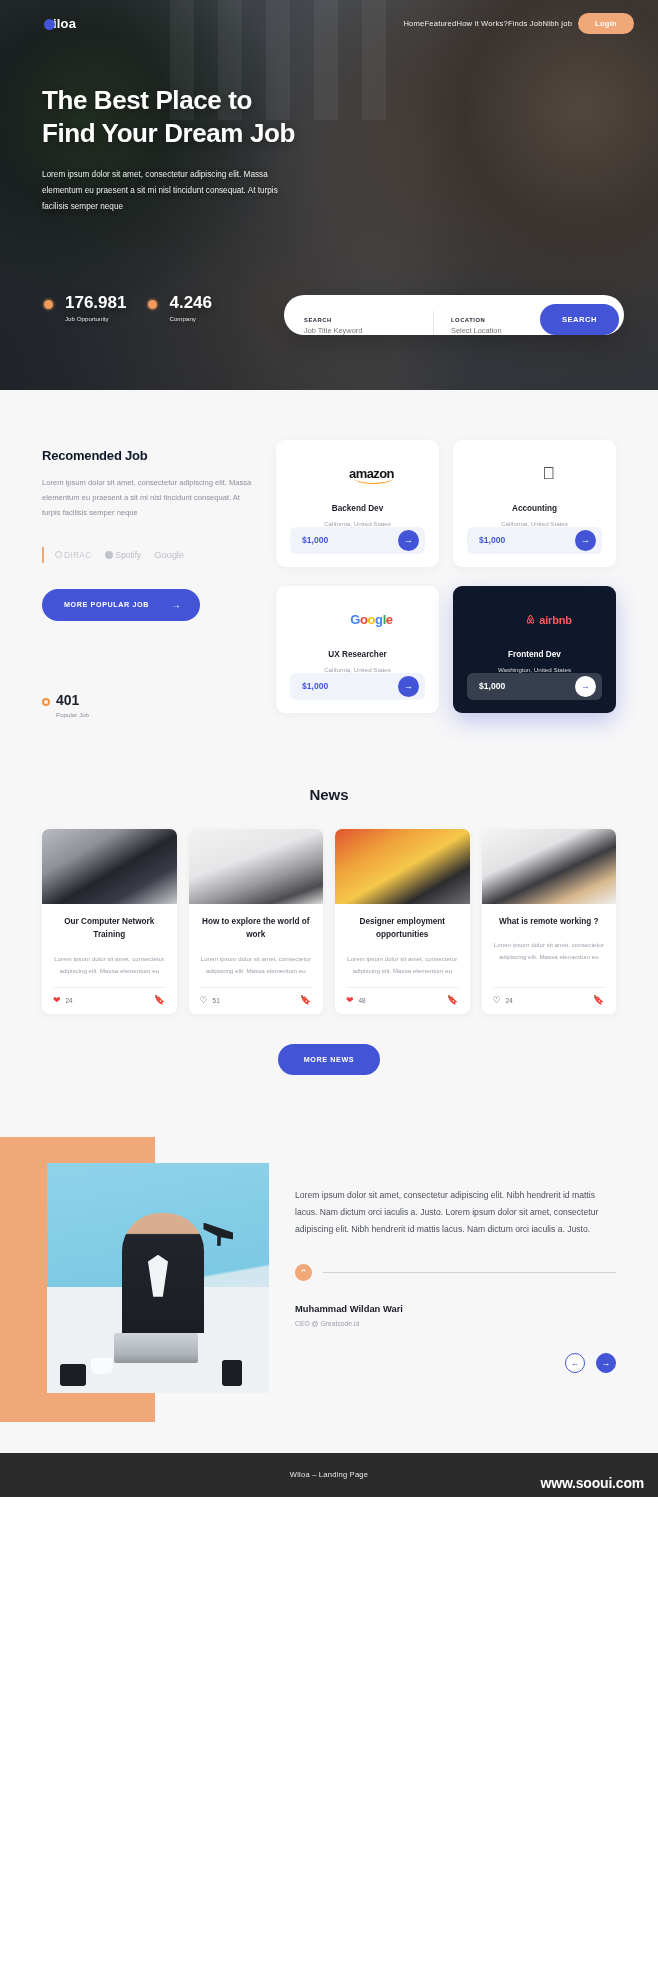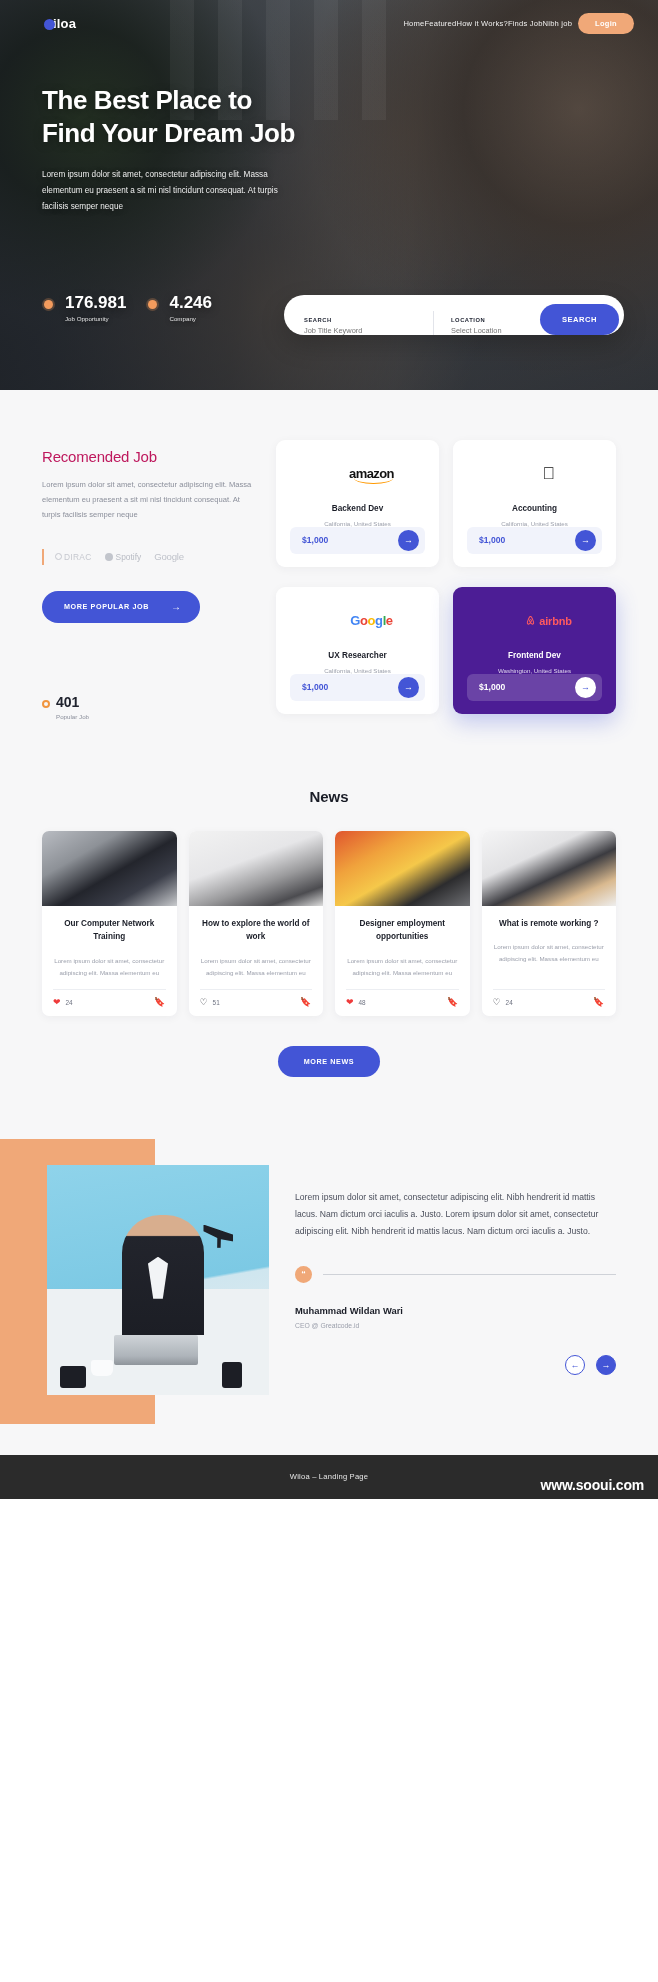--- a/index.html
+++ b/index.html
@@ -112,21 +112,21 @@
   .sb-btn {
     margin-left: auto; background: #4355d6; color: #fff; border: none;
     border-radius: 20px; height: 31px; padding: 0 22px; cursor: pointer;
     font-size: 7.6px; font-weight: 700; letter-spacing: .5px;
     font-family: "Liberation Sans", sans-serif;
   }
 
   
   .recommend { padding: 48px 42px 10px 42px; display: flex; gap: 24px; }
   .rec-left { width: 210px; padding-top: 10px; }
-  .rec-title { font-size: 15px; font-weight: 400; color: #be185d; letter-spacing: -.2px; }
+  .rec-title { font-size: 13px; font-weight: 700; color: #0f172a; letter-spacing: -.2px; }
   .rec-text { margin-top: 12px; font-size: 7.6px; line-height: 2.0; color: #8b8f9b; }
   .logos {
     margin-top: 26px; display: flex; align-items: center; gap: 13px;
     border-left: 2px solid #f0a878; padding-left: 11px; height: 16px;
   }
   .logo-dirac { font-size: 8.4px; color: #c6c8cf; letter-spacing: .3px; display:flex; align-items:center; gap:2px;}
   .logo-ring { width:7px;height:7px;border-radius:50%;border:1.2px solid #c6c8cf;display:inline-block;}
   .logo-spotify { font-size: 8.4px; color: #b9bcc4; display:flex; align-items:center; gap:3px;}
   .sp-circle { width:8px;height:8px;border-radius:50%;background:#c2c5cc;display:inline-block;}
   .logo-google { font-size: 9.6px; color: #bfc2ca; letter-spacing: -.2px; }
@@ -151,21 +151,21 @@
   .job-grid {
     flex: 1; display: grid; grid-template-columns: 1fr 1fr; gap: 14px;
     padding-top: 2px;
   }
   .job-card {
     background: #fff; border-radius: 9px; padding: 20px 14px 13px;
     display: flex; flex-direction: column; align-items: center;
     box-shadow: 0 2px 10px rgba(30,35,60,.05);
     height: 127px;
   }
-  .job-card.featured { background: #4c1d95; box-shadow: 0 8px 22px rgba(67,85,214,.30); }
+  .job-card.featured { background: #0f172a; box-shadow: 0 8px 22px rgba(67,85,214,.30); }
   .job-logo { height: 30px; display: flex; align-items: center; justify-content: center; margin-left: 28px; }
   .logo-amazon { font-size: 13px; font-weight: 700; color: #121212; letter-spacing: -.6px; position: relative; }
   .logo-amazon::after {
     content: ""; position: absolute; left: 12%; right: 2%; bottom: -3px; height: 5px;
     border-bottom: 1.6px solid #ff9900; border-radius: 0 0 50% 50%/0 0 100% 100%;
   }
   .logo-apple { font-size: 17px; color: #111; line-height: 1; }
   .logo-google-card { font-size: 13px; font-weight: 700; letter-spacing: -.4px; }
   .g1{color:#4285f4}.g2{color:#ea4335}.g3{color:#fbbc05}.g4{color:#4285f4}.g5{color:#34a853}.g6{color:#ea4335}
   .logo-airbnb { font-size: 11px; font-weight: 700; color: #ff5a5f; display:flex; align-items:center; gap:3px; letter-spacing:-.2px;}

